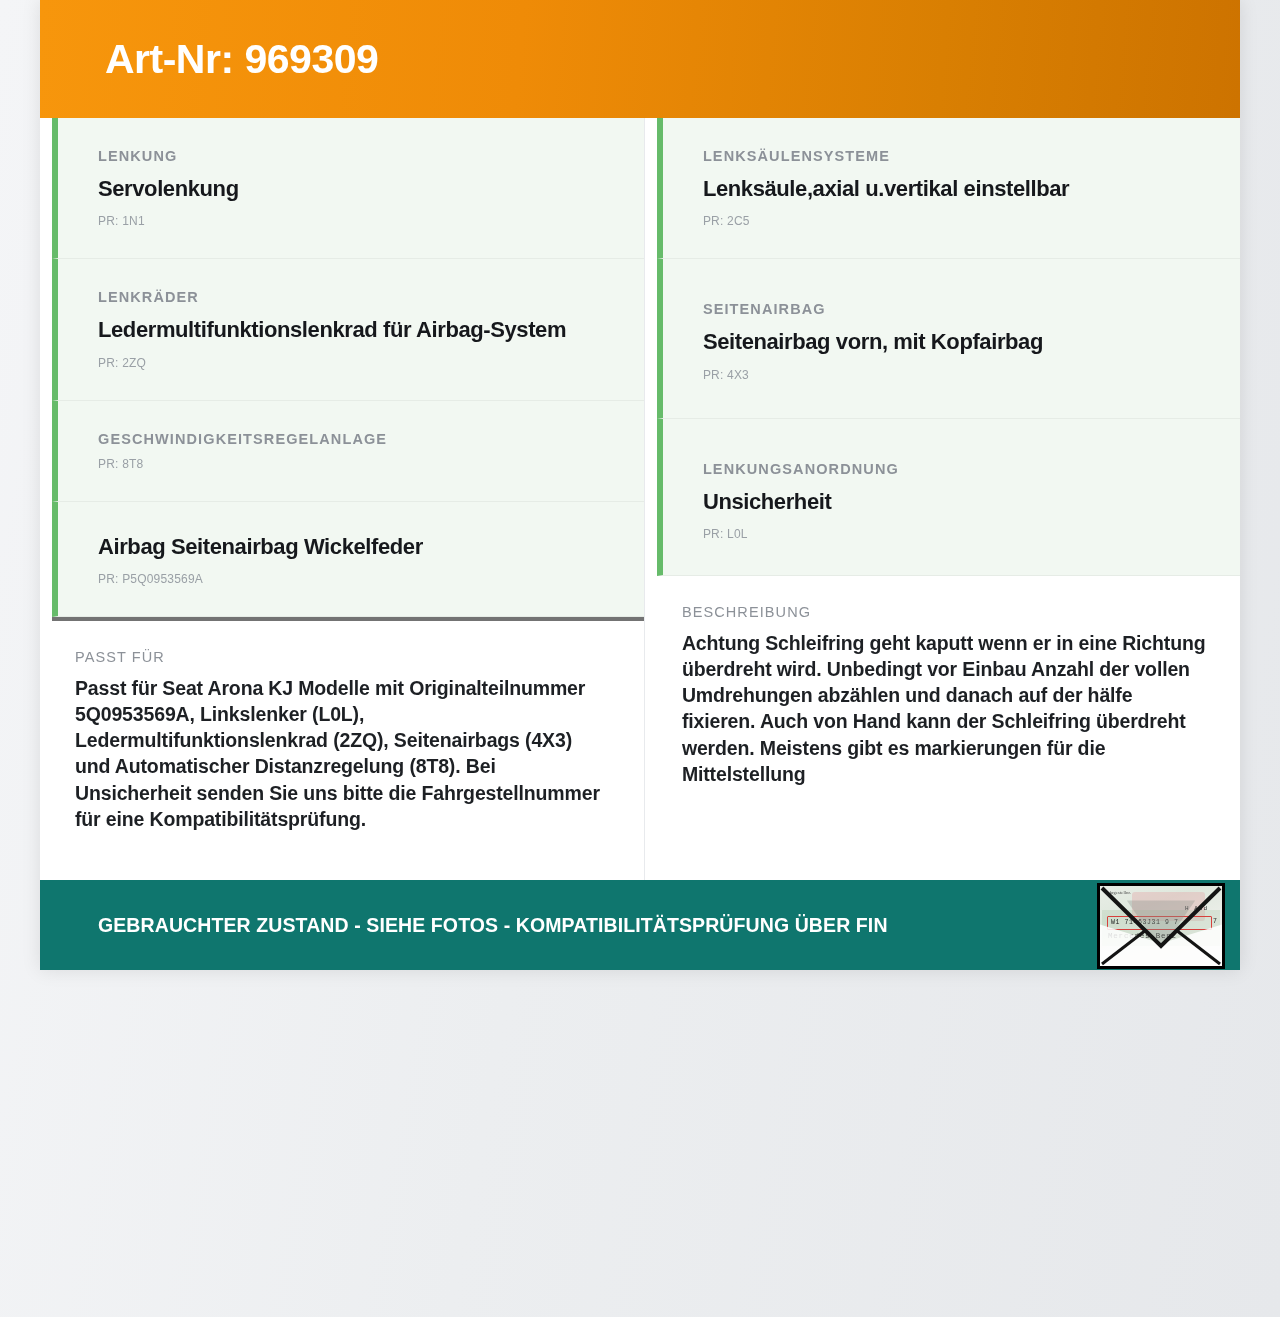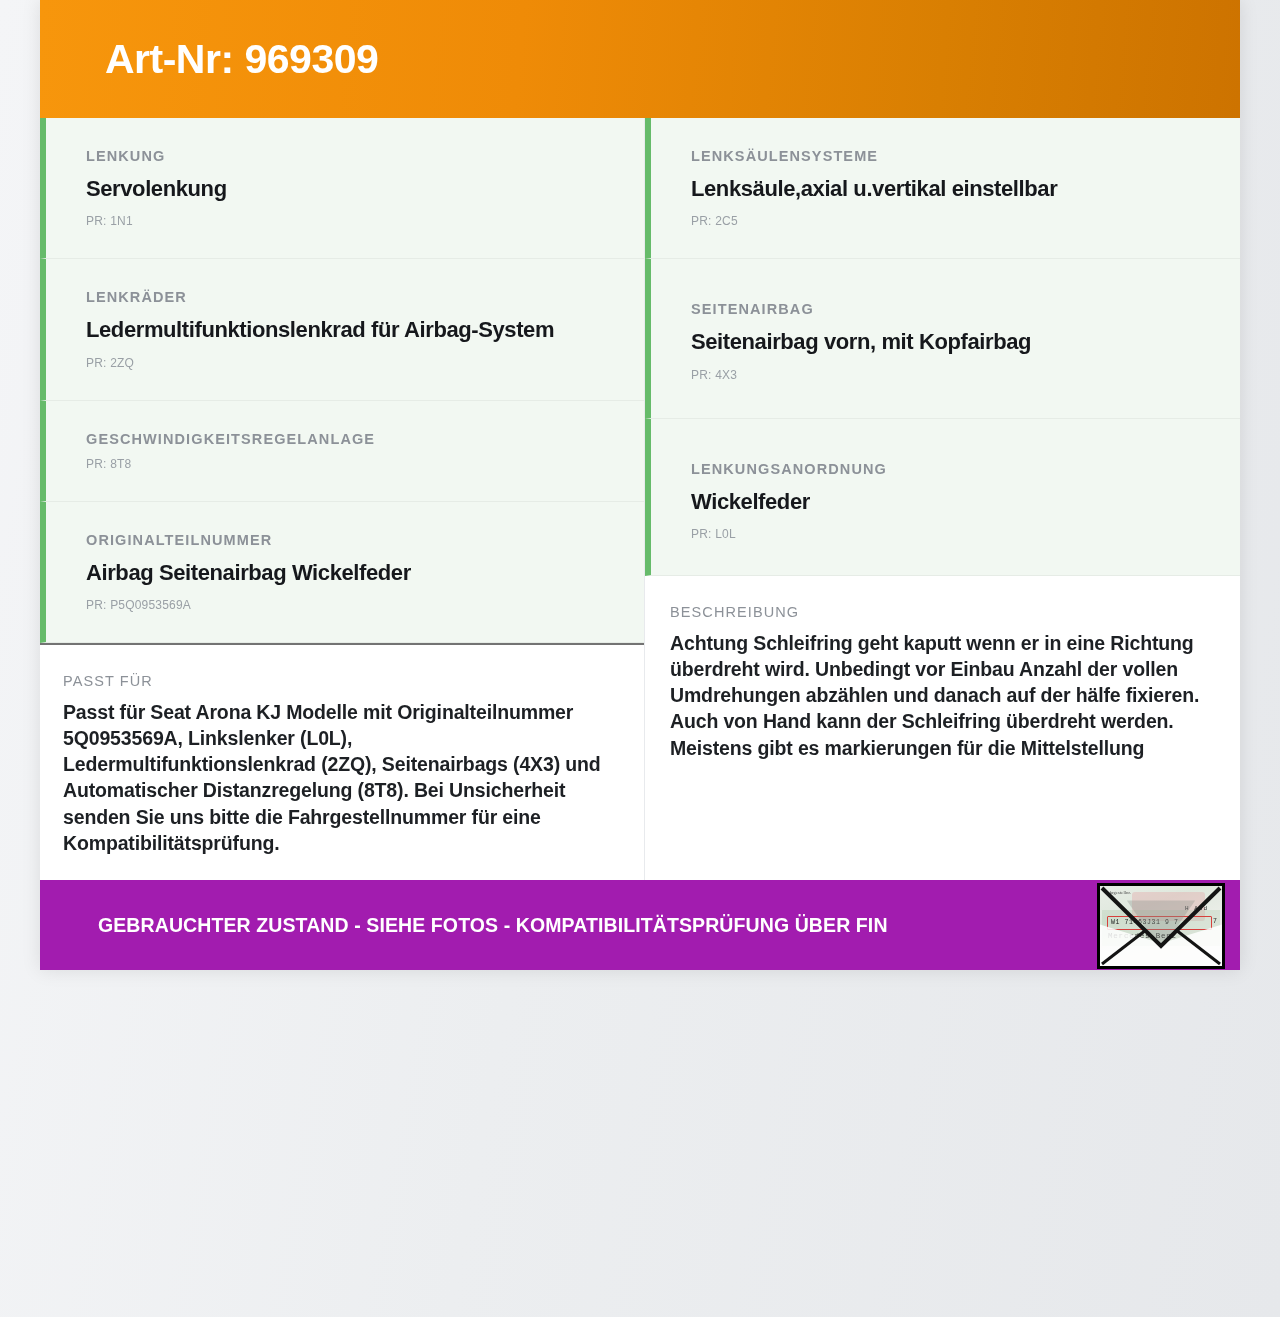--- a/index.html
+++ b/index.html
@@ -50,20 +50,21 @@
   #body-columns {
     flex: 1 1 auto;
     display: flex;
     align-items: stretch;
     min-height: 0;
   }
 
   .column {
     display: flex;
     flex-direction: column;
+    margin-left: 12px;
   }
   #left-column  { width: 605px; border-right: 1px solid #e8eaed; }
   #right-column { width: 595px; }
 
   
   .spec-cell {
     position: relative;
     background: #f2f8f2;
     border-left: 6px solid #66bb6a;
     border-bottom: 1px solid #e6ece6;
@@ -101,21 +102,21 @@
   }
   .column-filler.plain {
     background: #ffffff;
     border-left: none;
   }
 
   
   .prose-block {
     background: #ffffff;
     padding: 28px 35px 26px 25px;
-    border-top: 2px solid #737373;
+    border-top: 4px solid #737373;
   }
   .prose-label {
     font-size: 14.5px;
     font-weight: normal;
     letter-spacing: 1.1px;
     color: #8c9198;
     text-transform: uppercase;
     margin-bottom: 10px;
   }
   .prose-text {
@@ -125,21 +126,21 @@
     color: #1d2024;
     letter-spacing: -0.15px;
   }
 
   #description-block { padding: 28px 30px 26px 25px; border-top: none; }
   #fits-block { padding: 28px 40px 26px 23px; }
 
   
   #footer-bar {
     flex: 0 0 90px;
-    background: #a21caf;
+    background: #0f766e;
     display: flex;
     align-items: center;
     justify-content: flex-start;
     position: relative;
     padding-left: 58px;
   }
   #footer-bar .footer-text {
     color: #ffffff;
     font-size: 19.5px;
     font-weight: bold;
@@ -262,21 +263,20 @@
         <div class="spec-value">Ledermultifunktionslenkrad für Airbag-System</div>
         <div class="spec-pr">PR: 2ZQ</div>
       </div>
 
       <div class="spec-cell">
         <div class="spec-label">GESCHWINDIGKEITSREGELANLAGE</div>
         <div class="spec-pr">PR: 8T8</div>
       </div>
 
       <div class="spec-cell">
-        <div class="spec-label">ORIGINALTEILNUMMER</div>
         <div class="spec-value">Airbag Seitenairbag Wickelfeder</div>
         <div class="spec-pr">PR: P5Q0953569A</div>
       </div>
 
       <div class="prose-block" id="fits-block">
         <div class="prose-label">PASST FÜR</div>
         <div class="prose-text">Passt für Seat Arona KJ Modelle mit Originalteilnummer 5Q0953569A, Linkslenker (L0L), Ledermultifunktionslenkrad (2ZQ), Seitenairbags (4X3) und Automatischer Distanzregelung (8T8). Bei Unsicherheit senden Sie uns bitte die Fahrgestellnummer für eine Kompatibilitätsprüfung.</div>
       </div>
 
       <div class="column-filler plain"></div>
@@ -291,21 +291,21 @@
       </div>
 
       <div class="spec-cell" style="padding-top:42px;padding-bottom:36px;">
         <div class="spec-label">SEITENAIRBAG</div>
         <div class="spec-value">Seitenairbag vorn, mit Kopfairbag</div>
         <div class="spec-pr">PR: 4X3</div>
       </div>
 
       <div class="spec-cell" style="padding-top:42px;padding-bottom:34px;">
         <div class="spec-label">LENKUNGSANORDNUNG</div>
-        <div class="spec-value">Wickelfeder</div>
+        <div class="spec-value">Unsicherheit</div>
         <div class="spec-pr">PR: L0L</div>
       </div>
 
       <div class="prose-block" id="description-block">
         <div class="prose-label">BESCHREIBUNG</div>
         <div class="prose-text">Achtung Schleifring geht kaputt wenn er in eine Richtung überdreht wird. Unbedingt vor Einbau Anzahl der vollen Umdrehungen abzählen und danach auf der hälfe fixieren. Auch von Hand kann der Schleifring überdreht werden. Meistens gibt es markierungen für die Mittelstellung</div>
       </div>
 
       <div class="column-filler plain"></div>
     </div>

